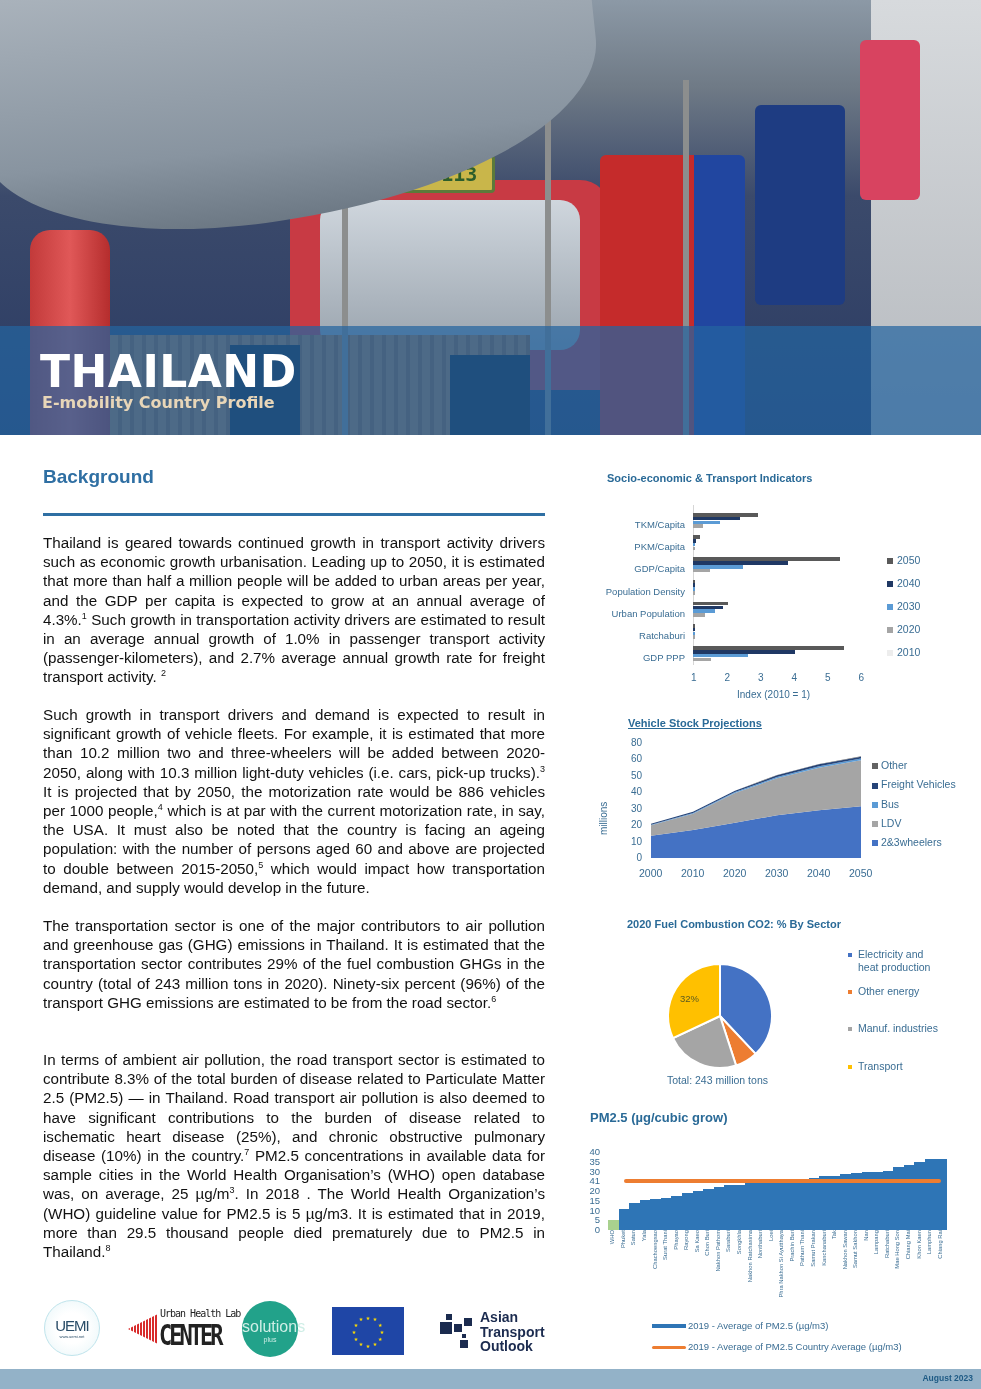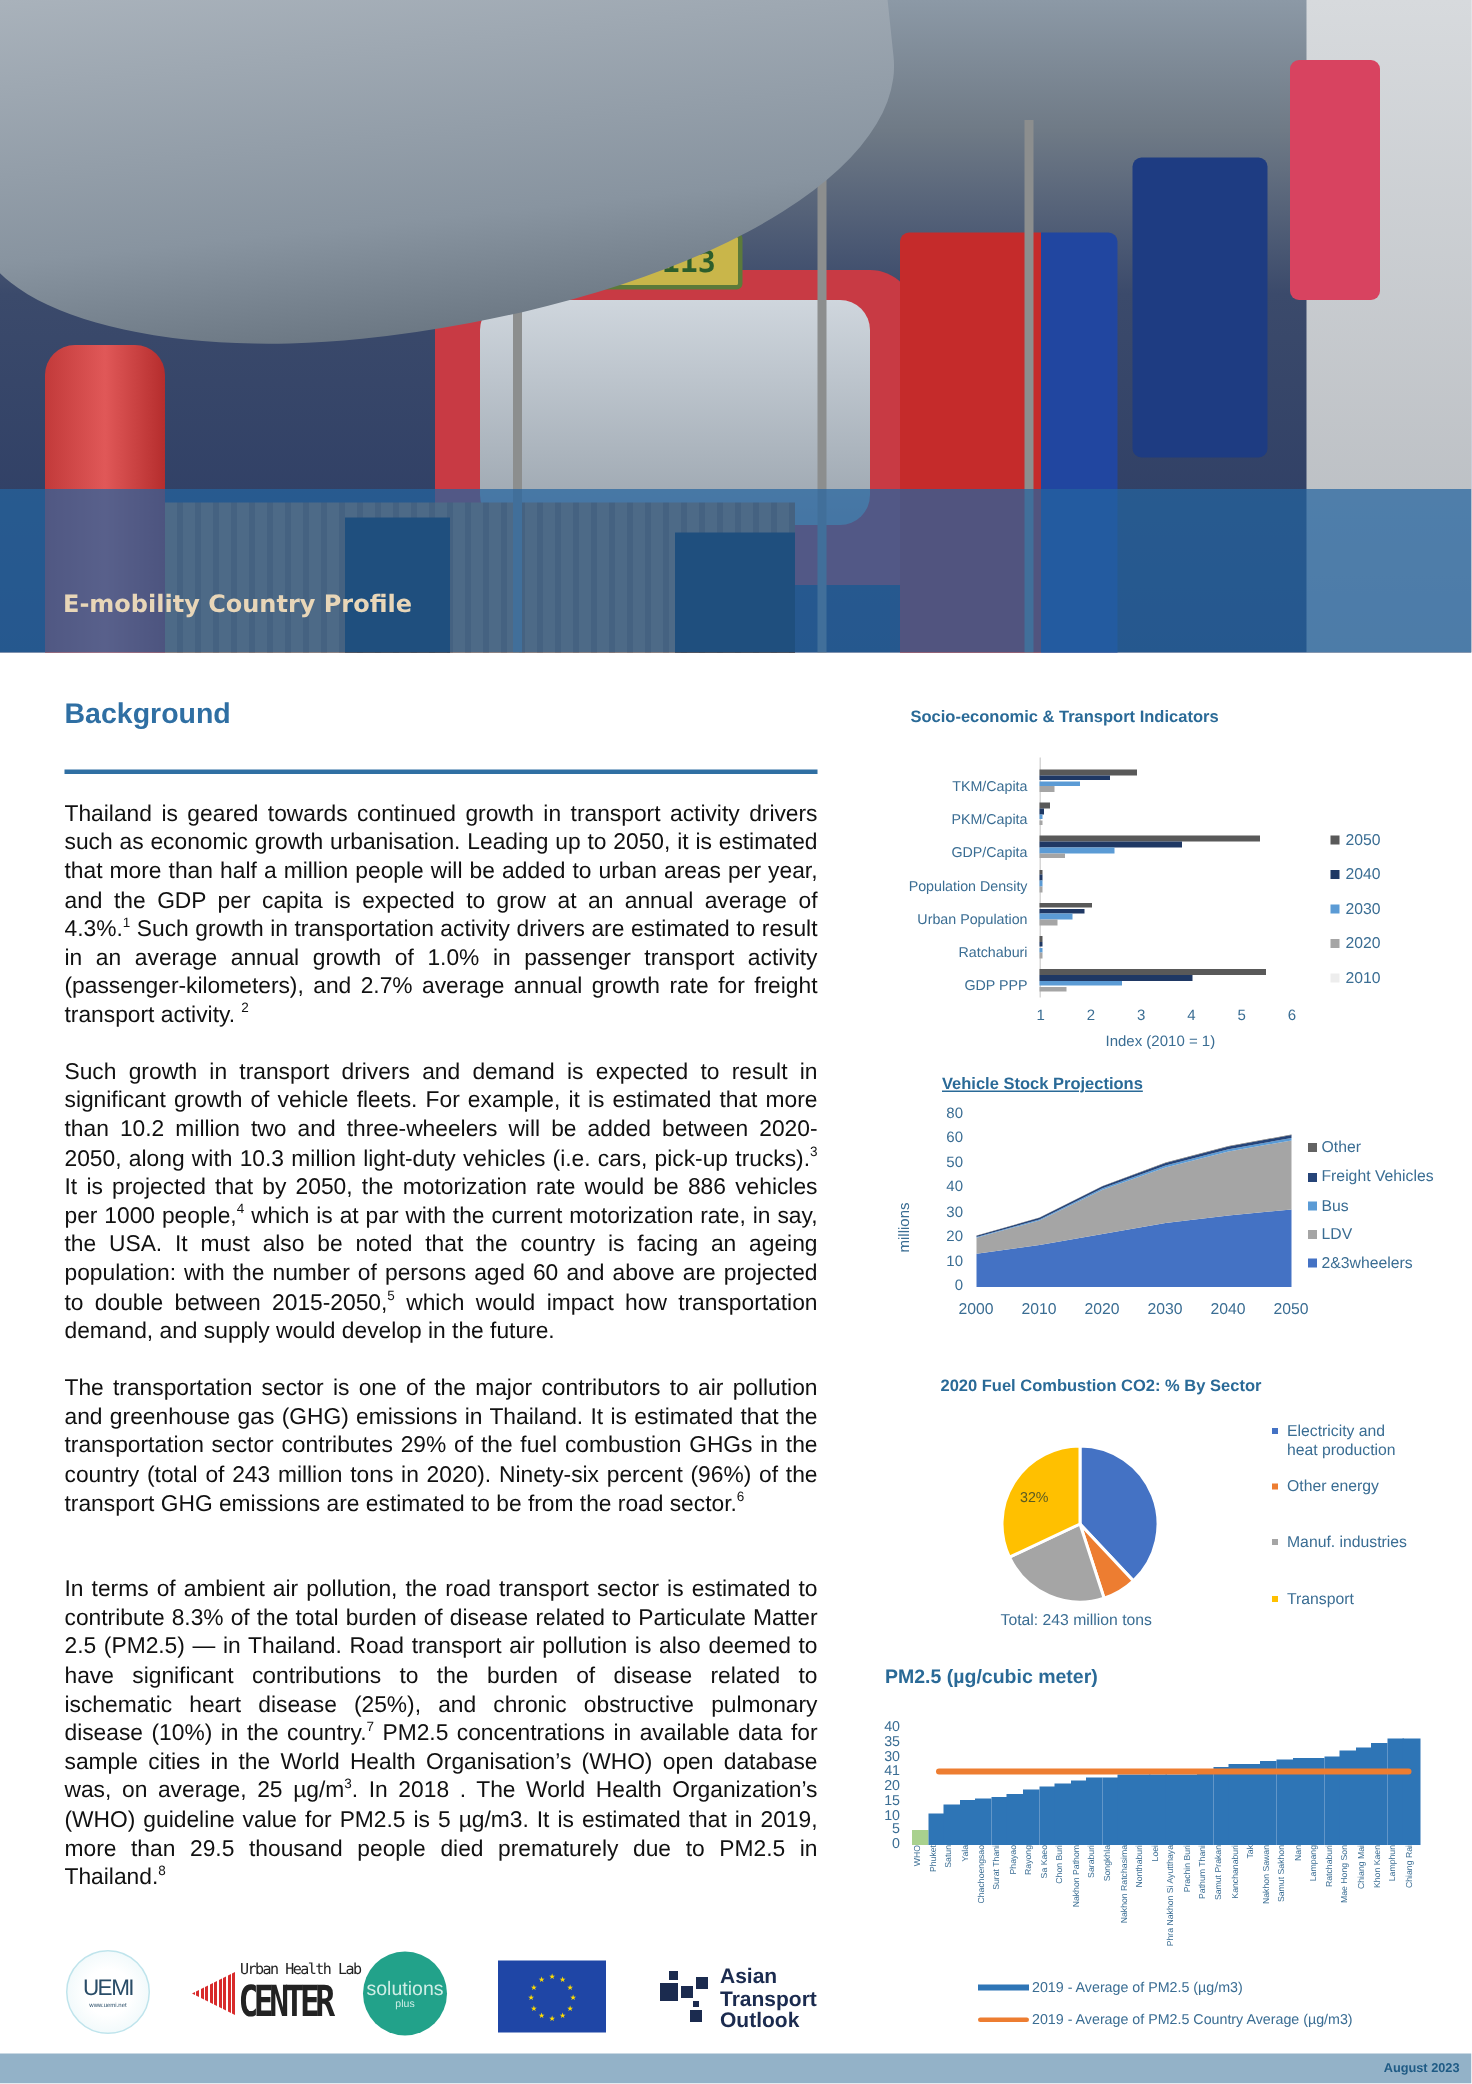--- a/index.html
+++ b/index.html
@@ -71,21 +71,21 @@
   
   .logo { position: absolute; }
   .uemi { left: 44px; top: 1300px; width: 56px; height: 56px; border-radius: 50%; border: 1px solid #bfe4ec; background: radial-gradient(circle, #ffffff 40%, #e6f5f8 100%); text-align: center; }
   .uemi span { display: block; font-size: 15px; color: #2a4d68; margin-top: 16px; letter-spacing: -1px; }
   .uemi small { display: block; font-size: 4px; color: #2a4d68; }
   .ullc { left: 128px; top: 1308px; width: 90px; height: 40px; }
   .ullc .stripes { position: absolute; left: 0; top: 6px; width: 30px; height: 30px; background: repeating-linear-gradient(90deg, #d82b2b 0 2px, #ffffff 2px 3px); clip-path: polygon(0 50%, 100% 0, 100% 100%); }
   .ullc .t1 { position: absolute; left: 32px; top: 0; font-size: 10px; font-family: "DejaVu Sans Mono", monospace; color: #222; white-space: nowrap; letter-spacing: -1px; }
   .ullc .t2 { position: absolute; left: 31px; top: 11px; font-size: 22px; font-weight: bold; color: #222; font-family: "DejaVu Sans Mono", monospace; letter-spacing: -3px; transform: scaleY(1.3); transform-origin: top; }
   .solutions { left: 242px; top: 1301px; width: 56px; height: 56px; border-radius: 50%; background: #22a28a; text-align: center; color: #cfeee6; }
-  .solutions span { display: block; font-size: 13px; margin-top: 17px; }
+  .solutions span { display: block; font-size: 16px; margin-top: 17px; }
   .solutions small { display: block; font-size: 7px; }
   .eu { left: 332px; top: 1307px; width: 72px; height: 48px; background: #1f46a6; }
   .eu svg { width: 72px; height: 48px; }
   .ato { left: 440px; top: 1310px; width: 120px; height: 45px; }
   .ato .blocks { position: absolute; left: 0; top: 4px; width: 36px; height: 34px; }
   .ato .blocks b { position: absolute; background: #1b2b4f; }
   .ato .txt { position: absolute; left: 40px; top: 0; font-size: 14px; font-weight: bold; color: #1b2b4f; line-height: 14.5px; }
 
   .footer { position: absolute; left: 0; top: 1369px; width: 981px; height: 20px; background: #93b2c8; }
   .footer span { position: absolute; right: 8px; top: 4px; font-size: 8.5px; font-weight: bold; color: #1f5b85; }
@@ -103,20 +103,21 @@
   <div class="seatC"></div>
   <div class="plate">สก 5113</div>
   <div class="seatRed"></div>
   <div class="seat2"></div>
   <div class="seat3"></div>
   <div class="pole" style="left:342px;top:200px;height:240px;"></div>
   <div class="pole" style="left:545px;top:110px;height:330px;"></div>
   <div class="pole" style="left:683px;top:80px;height:360px;"></div>
   <div class="canopy"></div>
   <div class="band"></div>
+  <div class="title">THAILAND</div>
   <div class="subtitle">E-mobility Country Profile</div>
 </div>
 
 <div class="section-title">Background</div>
 <div class="section-rule"></div>
 
 <p class="body-text" style="top:533px;"><span>Thailand is geared towards continued growth in transport activity drivers such as economic growth urbanisation. Leading up to 2050, it is estimated that more than half a million people will be added to urban areas per year, and the GDP per capita is expected to grow at an annual average of 4.3%.</span><sup>1</sup><span> Such growth in transportation activity drivers are estimated to result in an average annual growth of 1.0% in passenger transport activity (passenger-kilometers), and 2.7% average annual growth rate for freight transport activity. </span><sup>2</sup></p>
 
 <p class="body-text" style="top:705px;"><span>Such growth in transport drivers and demand is expected to result in significant growth of vehicle fleets. For example, it is estimated that more than 10.2 million two and three-wheelers will be added between 2020-2050, along with 10.3 million light-duty vehicles (i.e. cars, pick-up trucks).</span><sup>3</sup><span> It is projected that by 2050, the motorization rate would be 886 vehicles per 1000 people,</span><sup>4</sup><span> which is at par with the current motorization rate, in say, the USA. It must also be noted that the country is facing an ageing population: with the number of persons aged 60 and above are projected to double between 2015-2050,</span><sup>5</sup><span> which would impact how transportation demand, and supply would develop in the future.</span></p>
 
@@ -216,21 +217,21 @@
       <path d="M56,52 L8.948993271766994,74.14052316138378 A52,52 0 0 1 55.99999999999999,0 Z" fill="#ffc000" stroke="#fff" stroke-width="2"></path>
     </svg>
   <div class="pct">32%</div>
   <div class="total">Total: 243 million tons</div>
   <div class="legend" style="top:8px;"><i style="background:#4472c4"></i><span>Electricity and</span><br><span style="padding-left:10px">heat production</span></div>
   <div class="legend" style="top:45px;"><i style="background:#ed7d31"></i><span>Other energy</span></div>
   <div class="legend" style="top:82px;"><i style="background:#a5a5a5"></i><span>Manuf. industries</span></div>
   <div class="legend" style="top:120px;"><i style="background:#ffc000"></i><span>Transport</span></div>
 </div>
 
-<div class="pm-title">PM2.5 (µg/cubic meter)</div>
+<div class="pm-title">PM2.5 (µg/cubic grow)</div>
 <div class="pm" id="pm">
     <div style="position:absolute;left:20px;top:80.25px;width:11.0625px;height:9.75px;background:#a9d18e"></div>
     <div class="city" style="left:21.28125px">WHO</div>
     <div style="position:absolute;left:30.5625px;top:68.55px;width:11.0625px;height:21.450000000000003px;background:#2e75b6"></div>
     <div class="city" style="left:31.84375px">Phuket</div>
     <div style="position:absolute;left:41.125px;top:62.7px;width:11.0625px;height:27.299999999999997px;background:#2e75b6"></div>
     <div class="city" style="left:42.40625px">Satun</div>
     <div style="position:absolute;left:51.6875px;top:59.775px;width:11.0625px;height:30.225px;background:#2e75b6"></div>
     <div class="city" style="left:52.96875px">Yala</div>
     <div style="position:absolute;left:62.25px;top:58.8px;width:11.0625px;height:31.200000000000003px;background:#2e75b6"></div>

